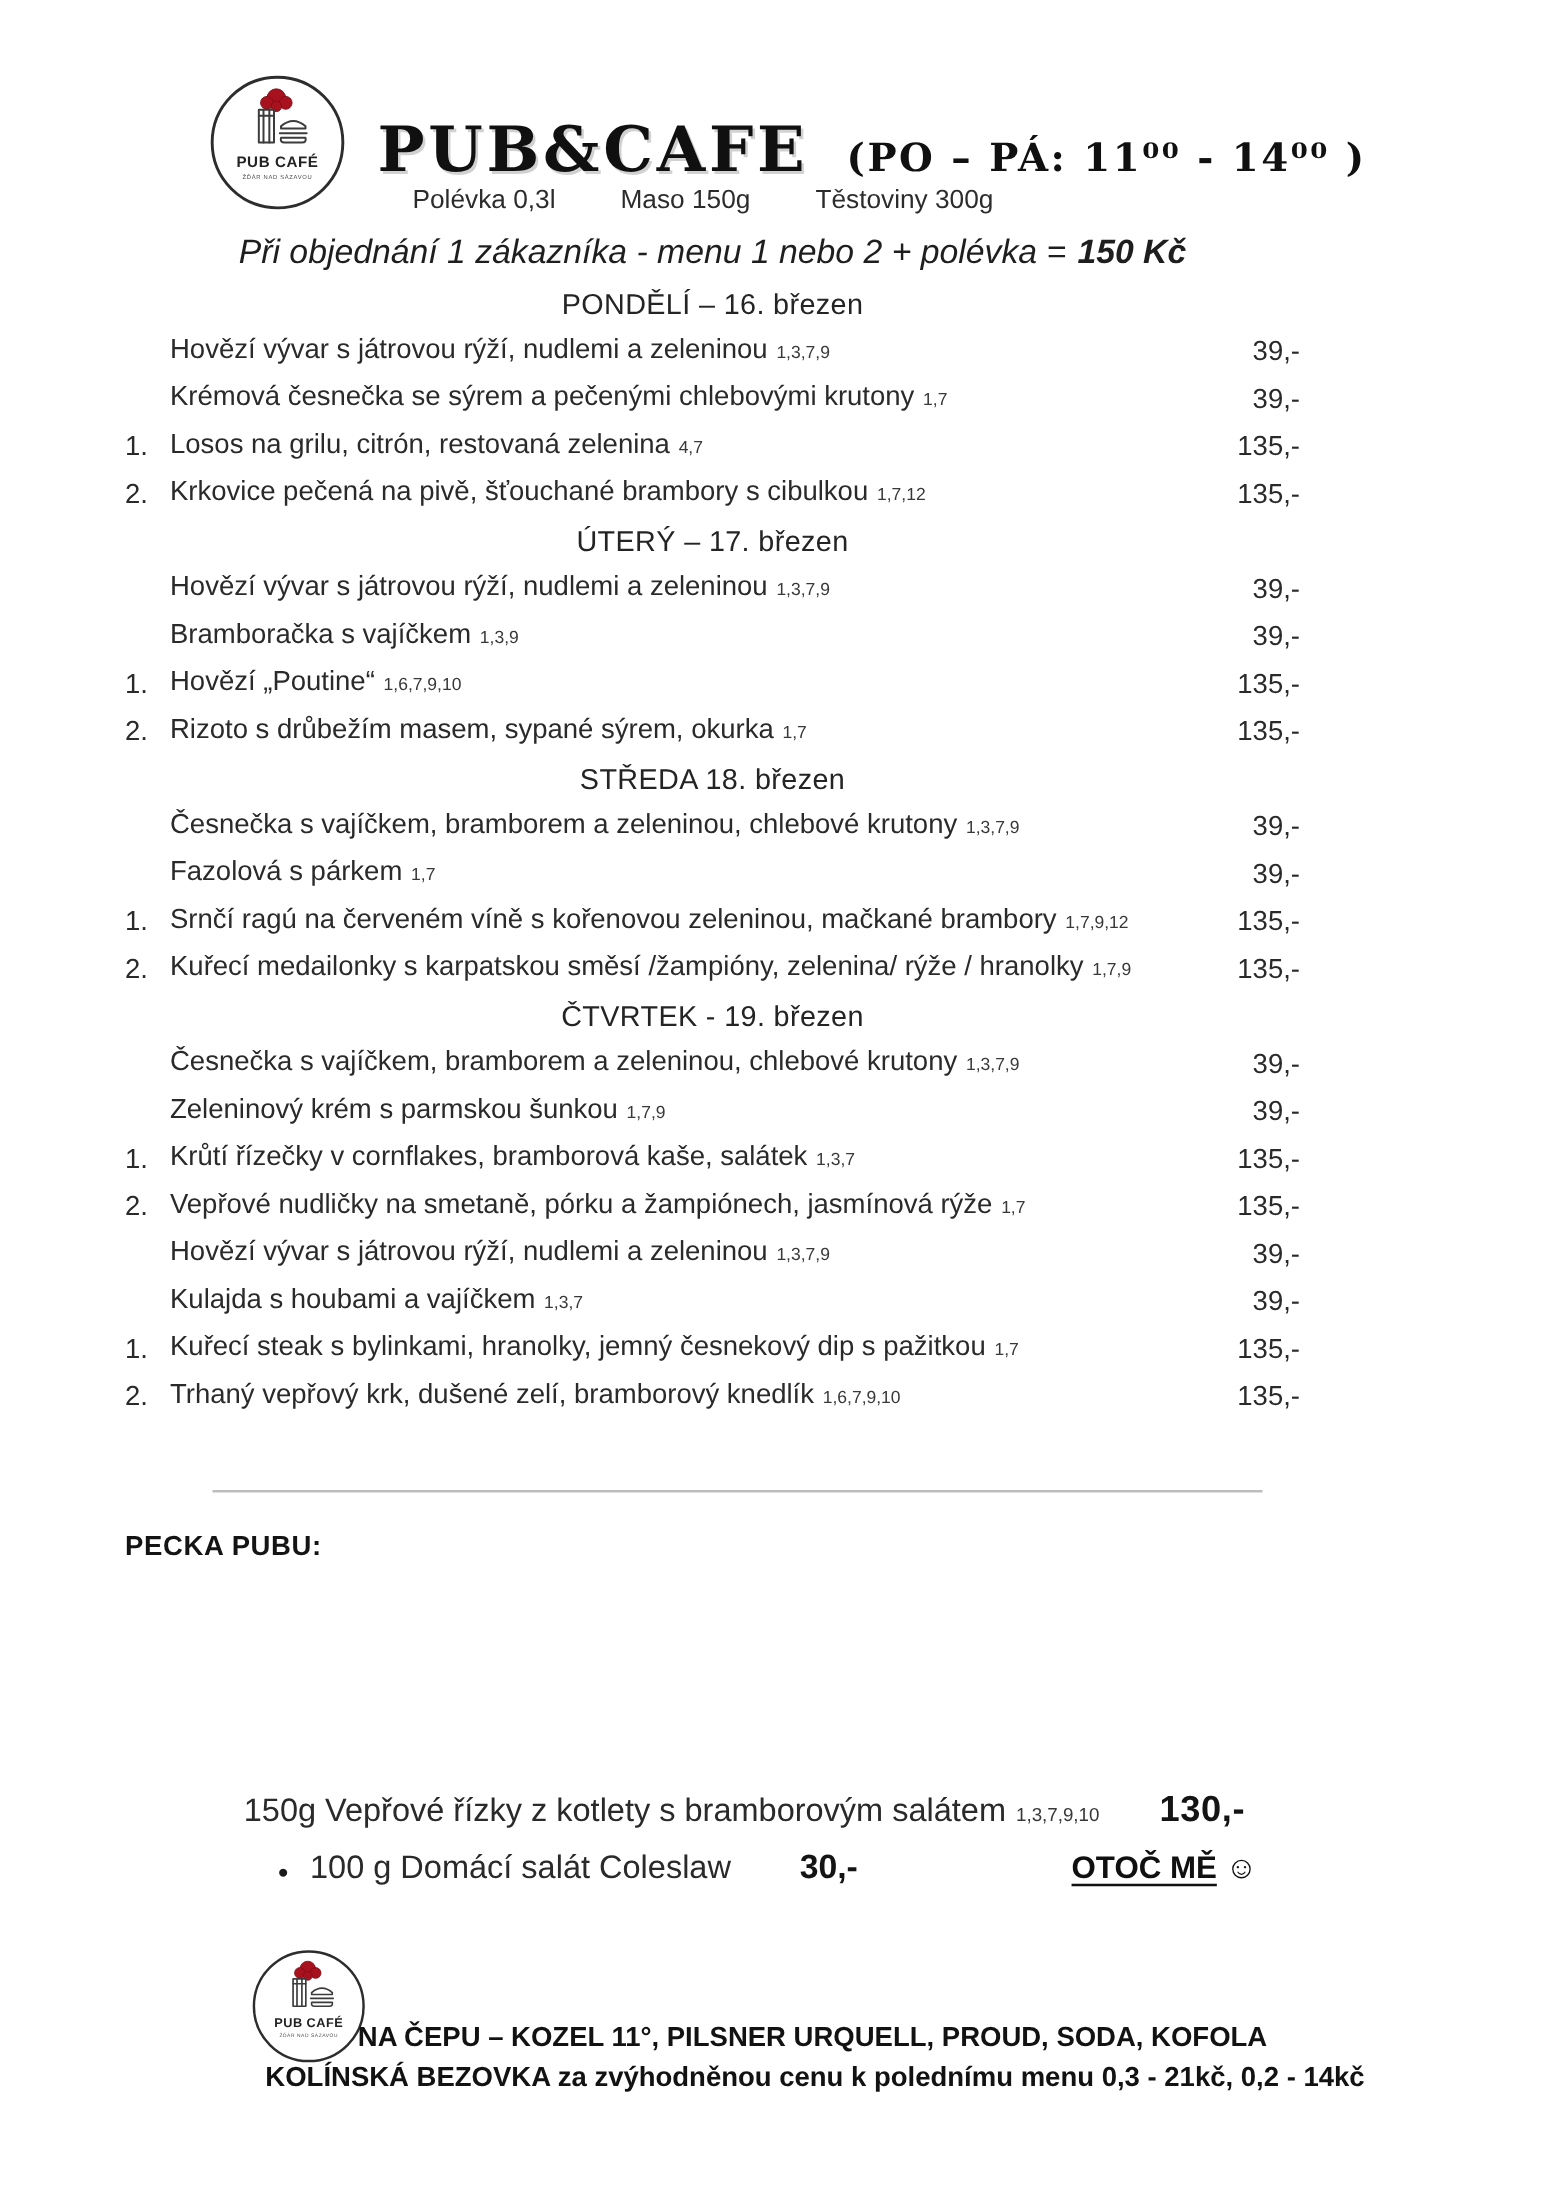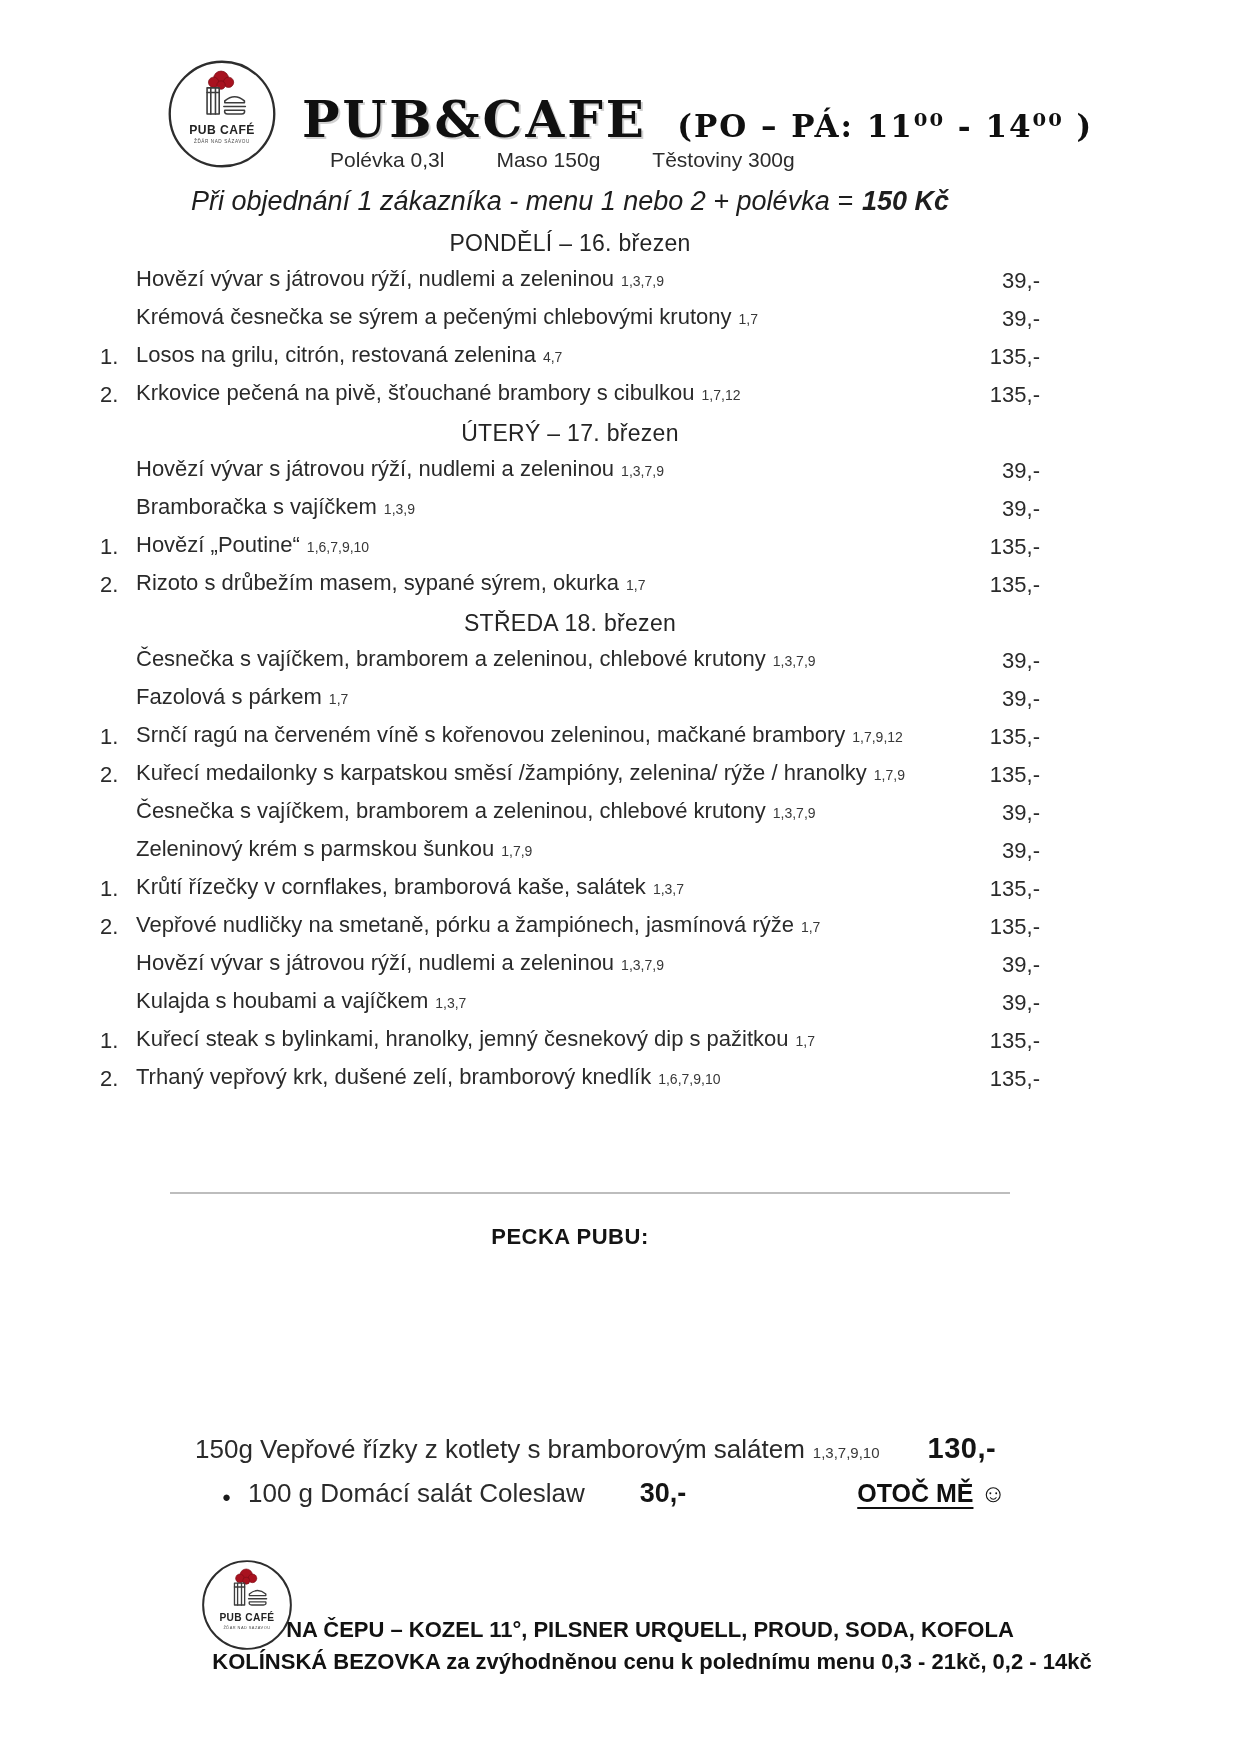--- a/index.html
+++ b/index.html
@@ -19,21 +19,21 @@
   .menu { position:absolute; left:100px; top:224px; width:940px; }
   .day-heading { margin:0; height:38px; line-height:38px; text-align:center; font-size:23px; font-weight:400; color:#242424; letter-spacing:0.3px; }
   .menu-row { display:flex; align-items:flex-end; height:38px; line-height:38px; font-size:22px; color:#2a2a2a; }
   .num { flex:0 0 36px; }
   .dish { flex:1 1 auto; min-width:0; white-space:nowrap; overflow:hidden; }
   .allergens { font-size:14px; margin-left:7px; color:#383838; }
   .price { flex:0 0 72px; text-align:right; }
 
   
   .divider { position:absolute; left:170px; top:1192px; width:840px; border-top:2px solid #bdbdbd; height:0; }
-  .special-heading { position:absolute; left:100px; top:1224px; width:940px; text-align:center; font-size:22px; font-weight:700; letter-spacing:0.5px; color:#141414; }
+  .special-heading { position:absolute; left:100px; top:1224px; width:940px; text-align:left; font-size:22px; font-weight:700; letter-spacing:0.5px; color:#141414; }
   .special-row1 { position:absolute; left:195px; top:1432px; display:flex; align-items:baseline; white-space:nowrap; }
   .sp-text { font-size:26px; color:#2a2a2a; }
   .sp-allerg { font-size:15px; margin-left:8px; color:#383838; }
   .sp-price1 { font-size:29px; font-weight:700; margin-left:48px; letter-spacing:0.5px; color:#141414; }
   .special-row2 { position:absolute; left:222px; top:1478px; width:784px; display:flex; align-items:baseline; white-space:nowrap; }
   .bullet { flex:0 0 26px; font-size:15px; color:#1a1a1a; }
   .sp-price2 { font-size:27px; font-weight:700; margin-left:55px; color:#141414; }
   .flip { margin-left:auto; font-size:25px; font-weight:700; color:#101010; }
   .flip-label { text-decoration:underline; text-decoration-thickness:2px; text-underline-offset:5px; }
   .flip-emoji { font-weight:400; margin-left:7px; }
@@ -148,20 +148,21 @@
     <span class="dish"><span class="dish-text">Srnčí ragú na červeném víně s kořenovou zeleninou, mačkané brambory</span><span class="allergens">1,7,9,12</span></span>
     <span class="price">135,-</span>
   </div>
         <div class="menu-row">
     <span class="num">2.</span>
     <span class="dish"><span class="dish-text">Kuřecí medailonky s karpatskou směsí /žampióny, zelenina/ rýže / hranolky</span><span class="allergens">1,7,9</span></span>
     <span class="price">135,-</span>
   </div>
       </section>
       <section class="day">
+    <h2 class="day-heading">ČTVRTEK - 19. březen</h2>
   <div class="menu-row">
     <span class="num"></span>
     <span class="dish"><span class="dish-text">Česnečka s vajíčkem, bramborem a zeleninou, chlebové krutony</span><span class="allergens">1,3,7,9</span></span>
     <span class="price">39,-</span>
   </div>
         <div class="menu-row">
     <span class="num"></span>
     <span class="dish"><span class="dish-text">Zeleninový krém s parmskou šunkou</span><span class="allergens">1,7,9</span></span>
     <span class="price">39,-</span>
   </div>

